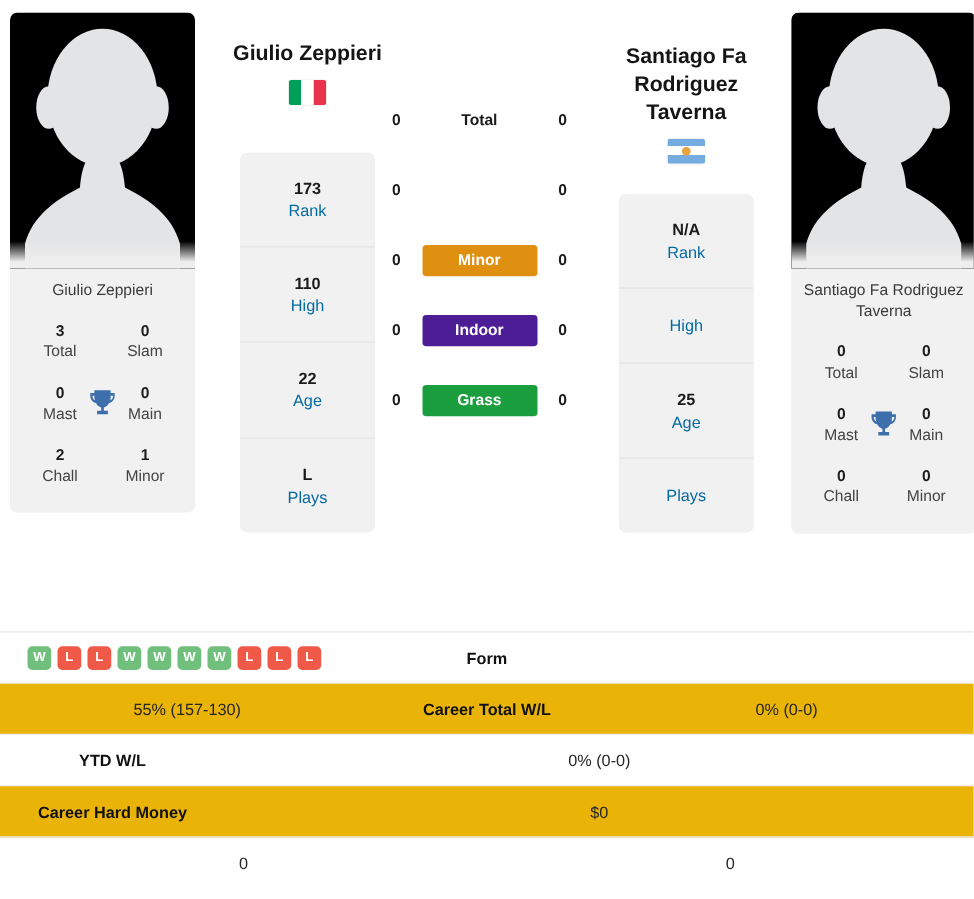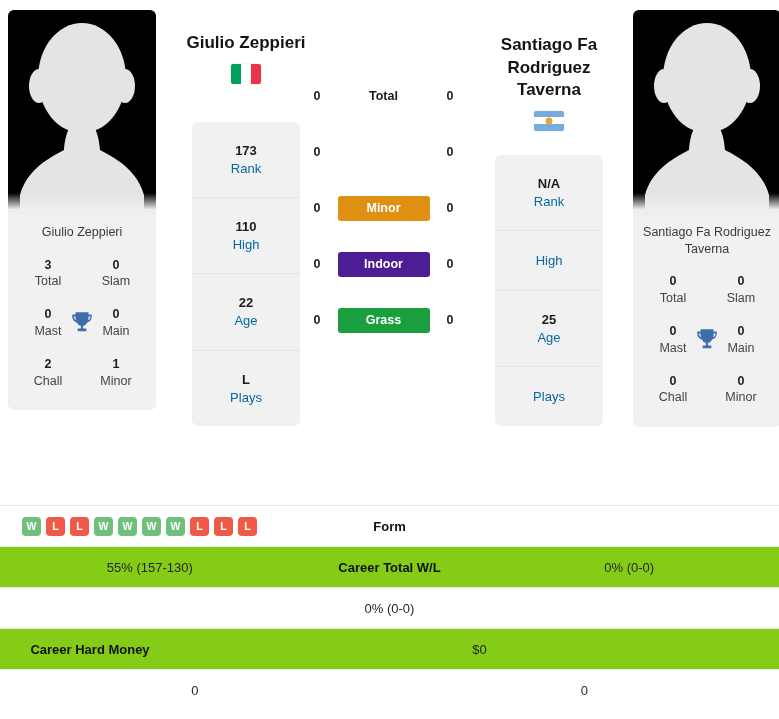--- a/index.html
+++ b/index.html
@@ -158,21 +158,21 @@
     left: 0; right: 0;
     top: 505px;
     border-top: 1px solid #e8e8e8;
   }
   .trow {
     display: flex;
     align-items: center;
     height: 41px;
     border-bottom: 1px solid #ececec;
   }
-  .trow.alt { background: #84cc16; }
+  .trow.alt { background: #eab308; }
   .trow .c-left,
   .trow .c-right {
     flex: 1 1 0;
     text-align: center;
     font-size: 13px;
     color: #262626;
   }
   .trow .c-mid {
     flex: 0 0 180px;
     text-align: center;
@@ -395,20 +395,21 @@
       </div>
     </div>
 
     <div class="trow alt">
       <div class="c-left">55% (157-130)</div>
       <div class="c-mid">Career Total W/L</div>
       <div class="c-right">0% (0-0)</div>
     </div>
 
     <div class="trow">
+      <div class="c-mid">YTD W/L</div>
       <div class="c-right">0% (0-0)</div>
     </div>
 
     <div class="trow alt">
       <div class="c-mid">Career Hard Money</div>
       <div class="c-right">$0</div>
     </div>
 
     <div class="trow" style="border-bottom:none">
       <div class="c-left">0</div>

